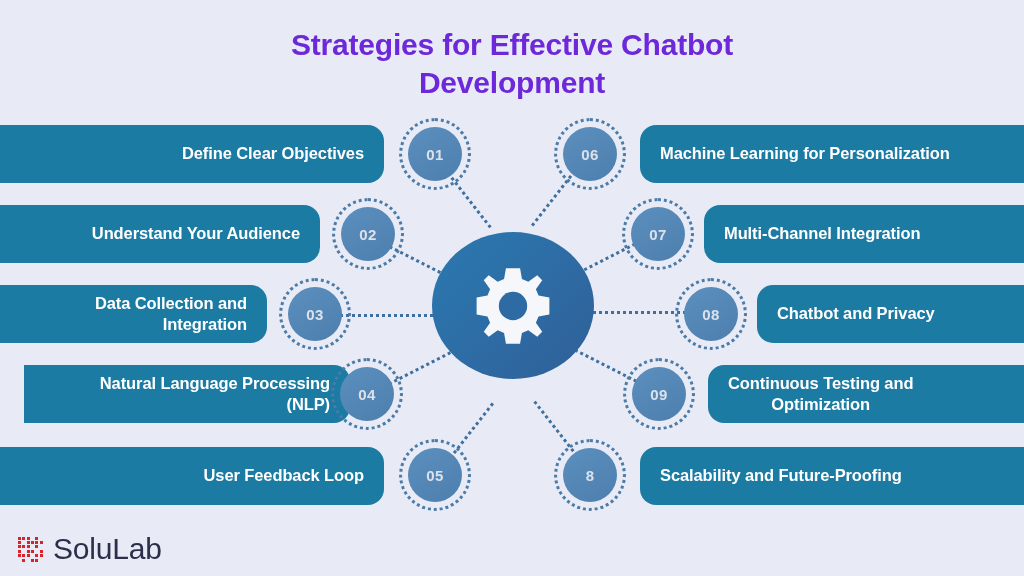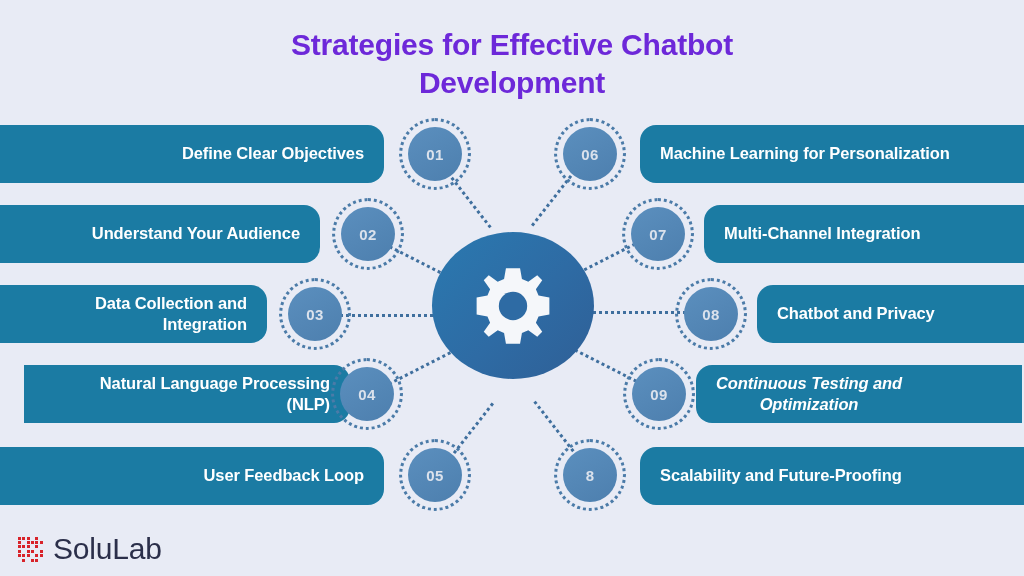--- a/index.html
+++ b/index.html
@@ -172,21 +172,21 @@
   <div class="row" style="right:0; top:205px; width:328px;">
     <div class="bar bar-right" style="width:330px;">
       <span class="bar-label">Multi-Channel Integration</span>
     </div>
   </div>
   <div class="row" style="right:0; top:285px; width:275px;">
     <div class="bar bar-right" style="width:277px;">
       <span class="bar-label">Chatbot and Privacy</span>
     </div>
   </div>
-  <div class="row" style="right:12px; top:365px; width:324px;font-style:italic;">
+  <div class="row" style="right:0; top:365px; width:324px;">
     <div class="bar bar-right" style="width:326px;">
       <span class="bar-label">Continuous Testing and
 Optimization</span>
     </div>
   </div>
   <div class="row" style="right:0; top:447px; width:392px;">
     <div class="bar bar-right" style="width:394px;">
       <span class="bar-label">Scalability and Future-Proofing</span>
     </div>
   </div>

